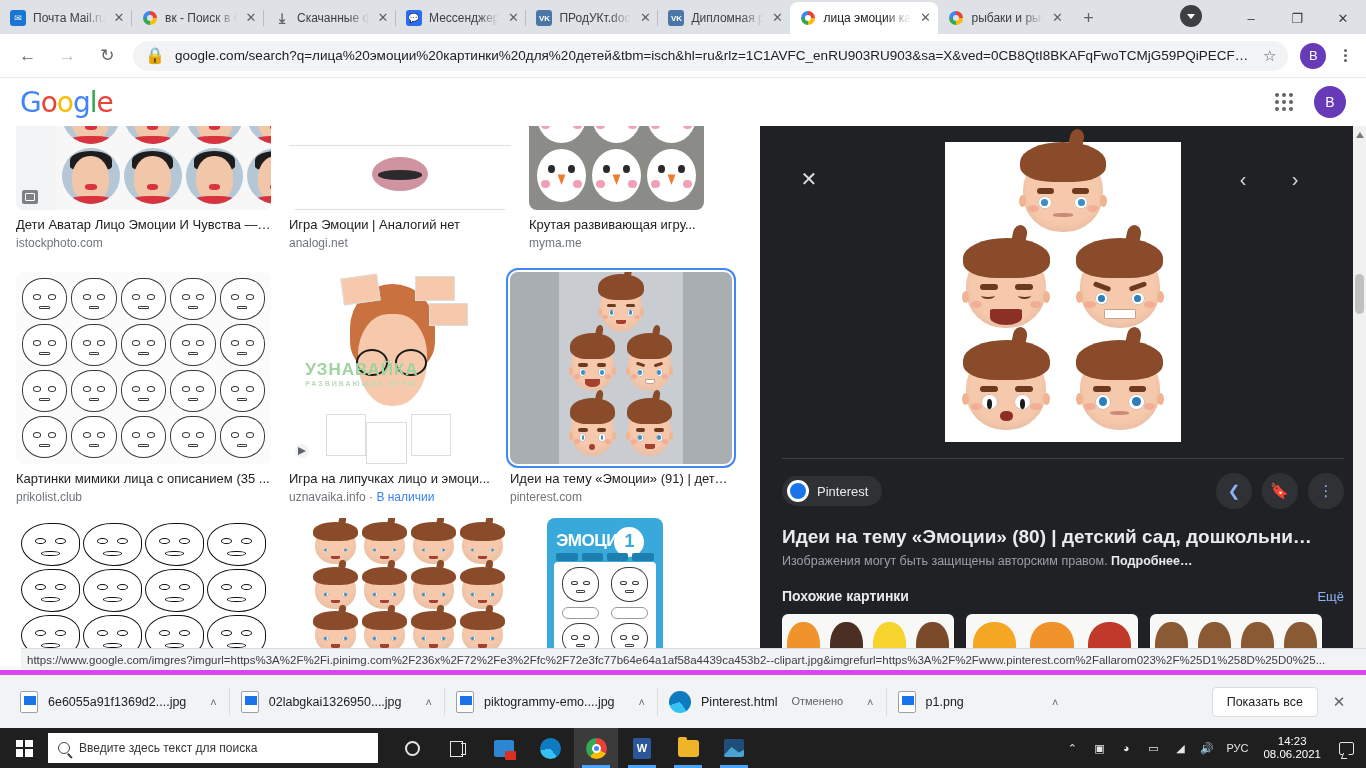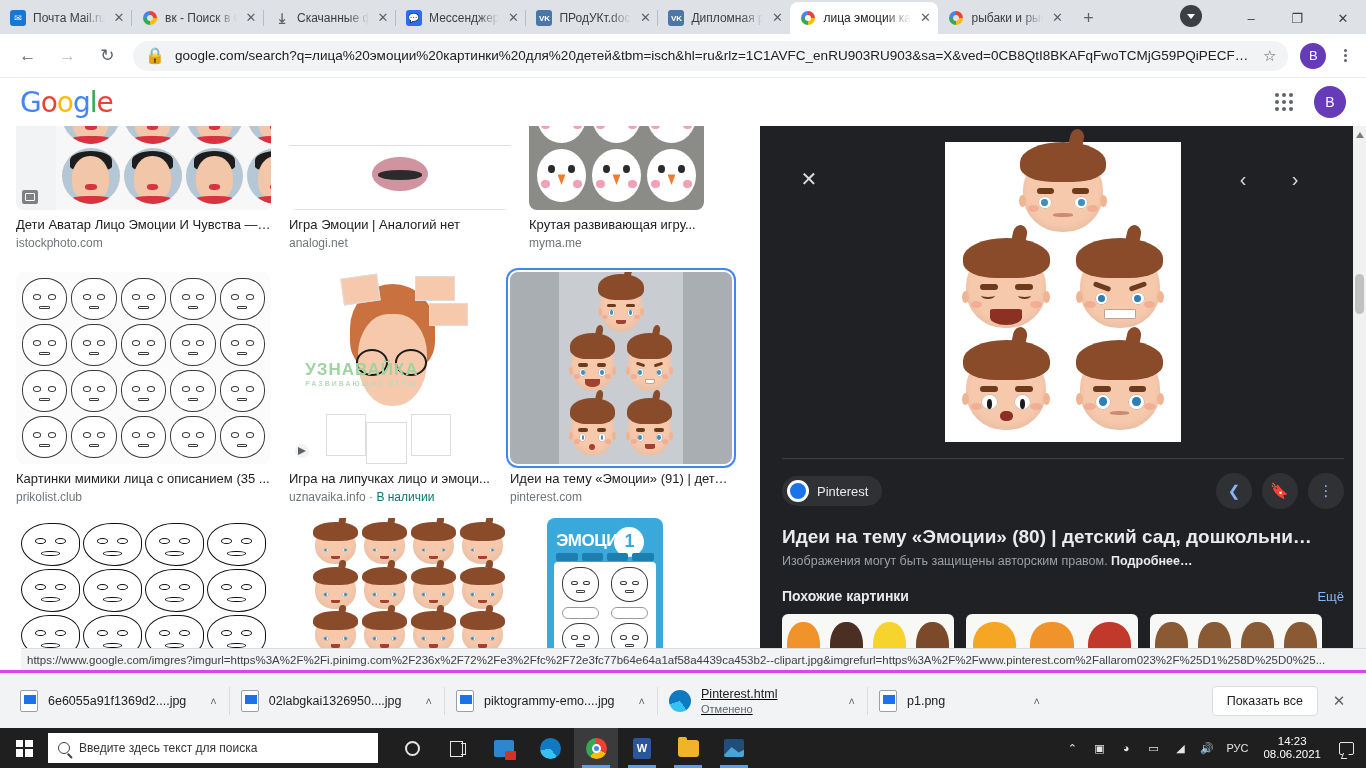--- a/index.html
+++ b/index.html
@@ -161,21 +161,21 @@
   .thumb {
     width: 100%; border-radius: 8px; overflow: hidden; background: #f1f3f4;
     position: relative;
   }
   .card.selected .thumb { outline: 2px solid #4285f4; outline-offset: 2px; border-radius: 8px;}
   .cap-title {
     font-size: 13px; color: #202124; margin-top: 7px; line-height: 16px;
     white-space: nowrap; overflow: hidden; text-overflow: ellipsis;
   }
   .cap-site { font-size: 12px; color: #70757a; margin-top: 3px; }
-  .cap-site .stock { color: #0f766e; }
+  .cap-site .stock { color: #3b82f6; }
   .badge-img {
     position: absolute; left: 6px; bottom: 6px; width: 16px; height: 14px;
     background: rgba(32,33,36,.55); border-radius: 2px;
   }
   .badge-img::after{content:"";position:absolute;inset:3px;border:1px solid #fff;border-radius:1px;}
   .badge-gif {
     position: absolute; left: 6px; bottom: 6px; width: 14px; height: 14px;
     background: #f1f3f4; border-radius: 50%;
   }
   .badge-gif::after{content:"";position:absolute;left:3px;top:3px;width:8px;height:8px;background:#5f6368;clip-path:polygon(0 0,100% 50%,0 100%);}
@@ -327,21 +327,21 @@
     font-size: 11.5px; color: #3c4043; overflow:hidden; white-space:nowrap;margin-left:21px;
   }
   .statusbar .su { overflow:hidden; text-overflow:ellipsis; flex:1 1 auto;}
   .statusbar .caret{margin:0 6px;color:#5f6368;}
   .statusbar .kb{display:flex;flex-direction:column;gap:2px;}
   .statusbar .kb i{width:2.5px;height:2.5px;border-radius:50%;background:#5f6368;display:block;}
 
   
   .shelf {
     position: absolute; top: 670px; left: 0; width: 1366px; height: 58px;
-    background: #f1f3f4; border-top: 3px solid #d946ef;
+    background: #f1f3f4; border-top: 5px solid #d946ef;
     display: flex; align-items: center; padding: 0 8px; gap: 0;
   }
   .dl-item {
     height: 40px; display: flex; align-items: center; gap: 10px;
     padding: 0 12px; position: relative; min-width: 152px;
   }
   .dl-item + .dl-item::before{content:"";position:absolute;left:0;top:6px;width:1px;height:28px;background:#dadce0;}
   .dl-fileicon{width:18px;height:22px;background:#fff;border:1px solid #9aa0a6;border-radius:2px;position:relative;flex:0 0 18px;}
   .dl-fileicon::after{content:"";position:absolute;left:3px;top:4px;width:12px;height:9px;background:#1a73e8;}
   .edge-icon{width:22px;height:22px;border-radius:50%;background:conic-gradient(#0f7ac0 0 40%,#35c1f1 40% 70%,#0f7ac0 70% 100%);flex:0 0 22px;}
@@ -1186,21 +1186,21 @@
       <span class="dl-name">02labgkai1326950....jpg</span>
       <span class="dl-caret">˄</span>
     </div>
     <div class="dl-item">
       <span class="dl-fileicon"></span>
       <span class="dl-name">piktogrammy-emo....jpg</span>
       <span class="dl-caret">˄</span>
     </div>
     <div class="dl-item" style="min-width:210px;">
       <span class="edge-icon"></span>
-      <span style="display:flex;flex-direction:column;gap:2px;text-decoration:underline;">
+      <span style="display:flex;flex-direction:row;gap:14px;">
         <span class="dl-name">Pinterest.html</span>
         <span class="dl-sub">Отменено</span>
       </span>
       <span class="dl-caret">˄</span>
     </div>
     <div class="dl-item" style="min-width:185px;">
       <span class="dl-fileicon"></span>
       <span class="dl-name">p1.png</span>
       <span class="dl-caret">˄</span>
     </div>

